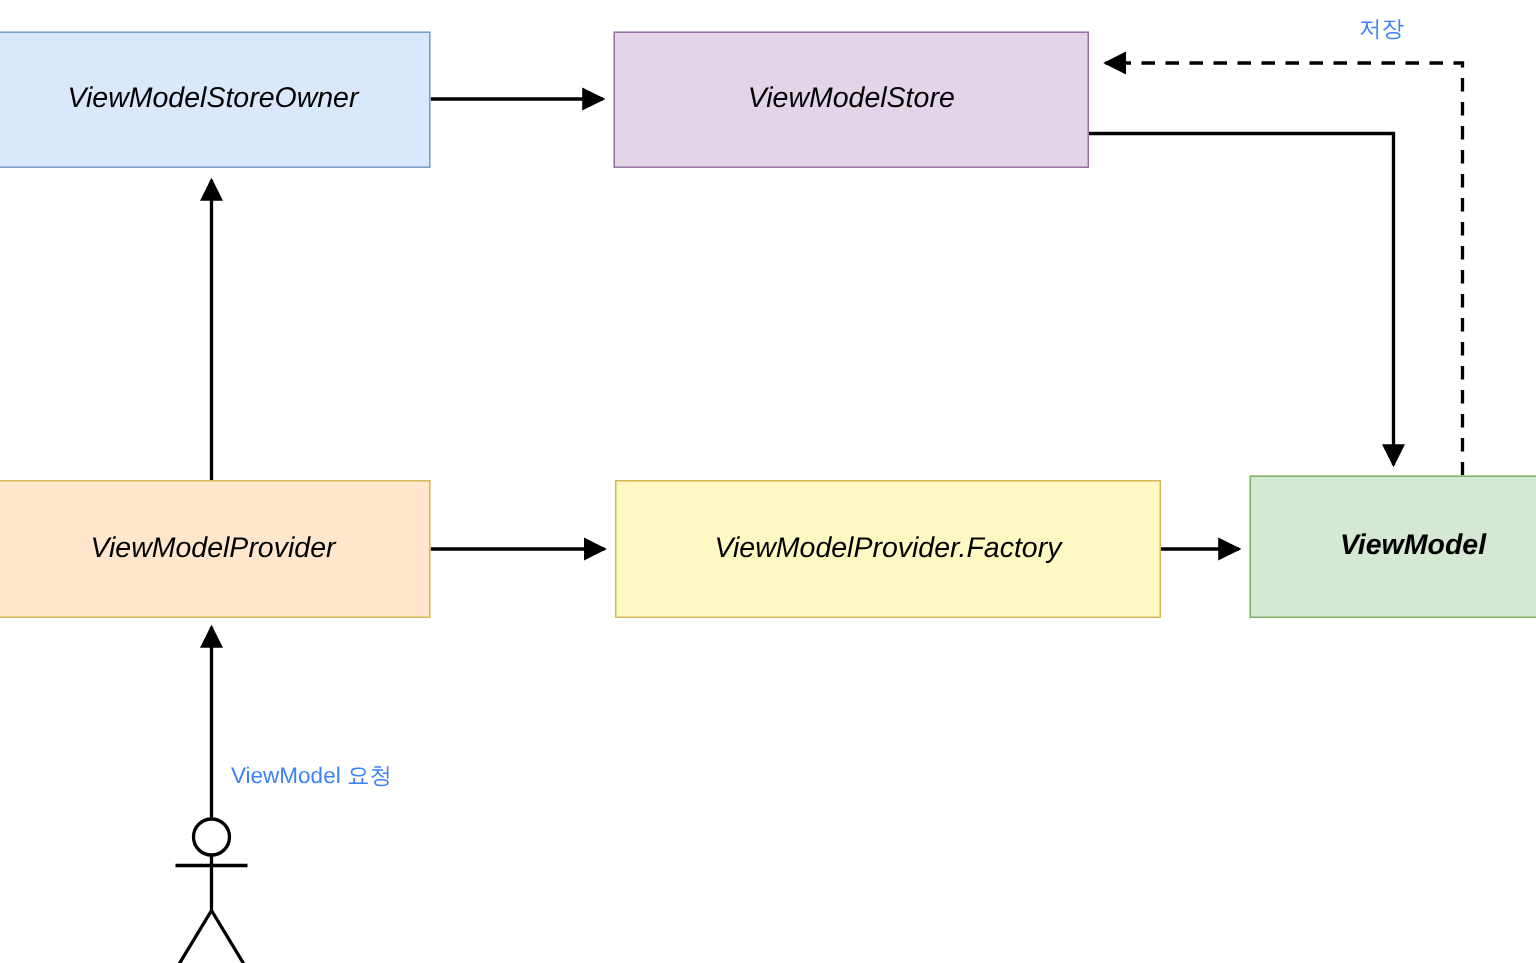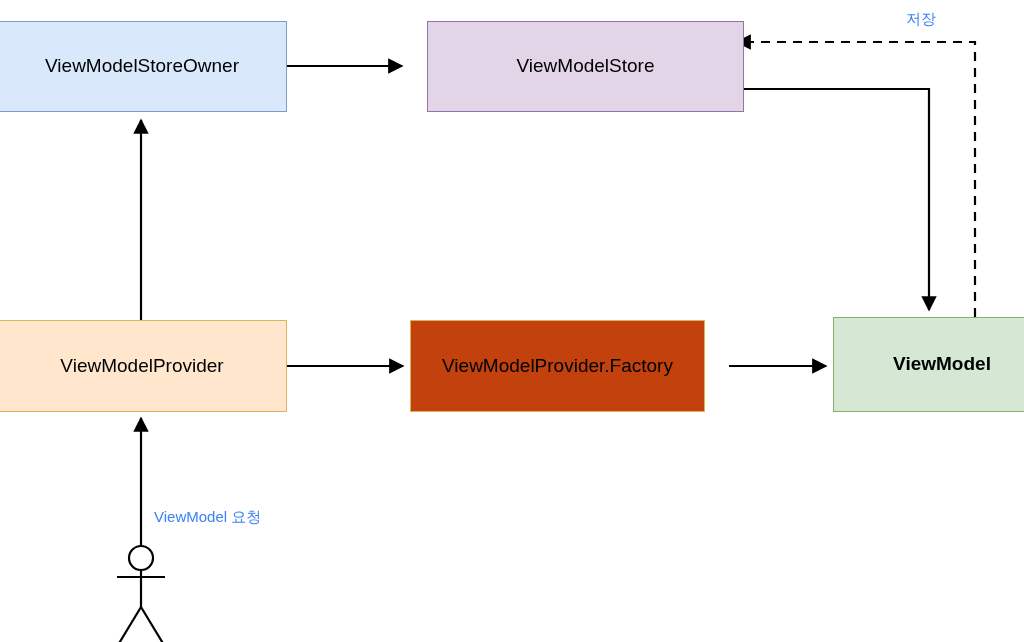--- a/index.html
+++ b/index.html
@@ -33,20 +33,21 @@
     border-width: 1px;
     border-style: solid;
     font-size: 19px;
     color: #000000;
     text-align: center;
     line-height: 1.2;
     white-space: nowrap;
   }
   .node-label {
     display: block;
+    font-style: italic;
   }
   .edge-label {
     position: absolute;
     font-size: 15px;
     color: #3b82f6;
     white-space: nowrap;
     background: transparent;
   }
   .node.bold .node-label {
     font-weight: bold;
@@ -60,36 +61,35 @@
     background: #dae8fc;
     border-color: #7b9cc5;
   }
   #n-store {
     left: 409px;
     top: 21px;
     width: 317px;
     height: 91px;
     background: #e1d5e7;
     border-color: #9673a6;
-    margin-left: 18px;
   }
   #n-provider {
     left: -3px;
     top: 320px;
     width: 290px;
     height: 92px;
     background: #ffe6cc;
     border-color: #d6b656;
   }
   #n-factory {
     left: 410px;
     top: 320px;
-    width: 295px;
+    width: 364px;
     height: 92px;
-    background: #c2410c;
+    background: #fef9c3;
     border-color: #d6b656;
     text-align: center;
   }
   #n-viewmodel {
     left: 833px;
     top: 317px;
     width: 200px;
     height: 95px;
     background: #d5e8d4;
     border-color: #82b366;

